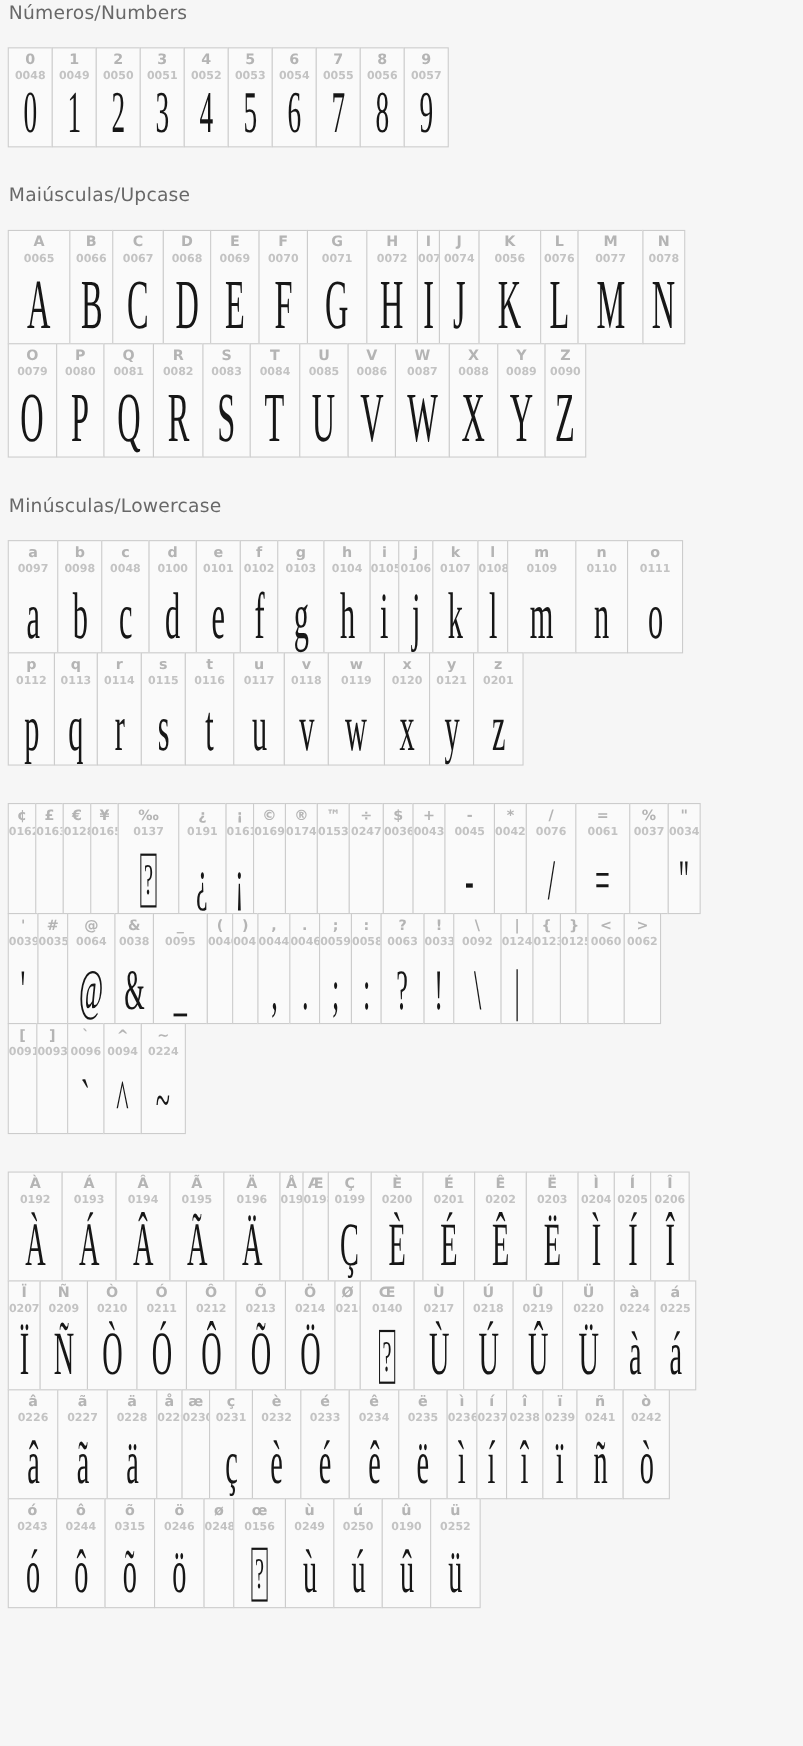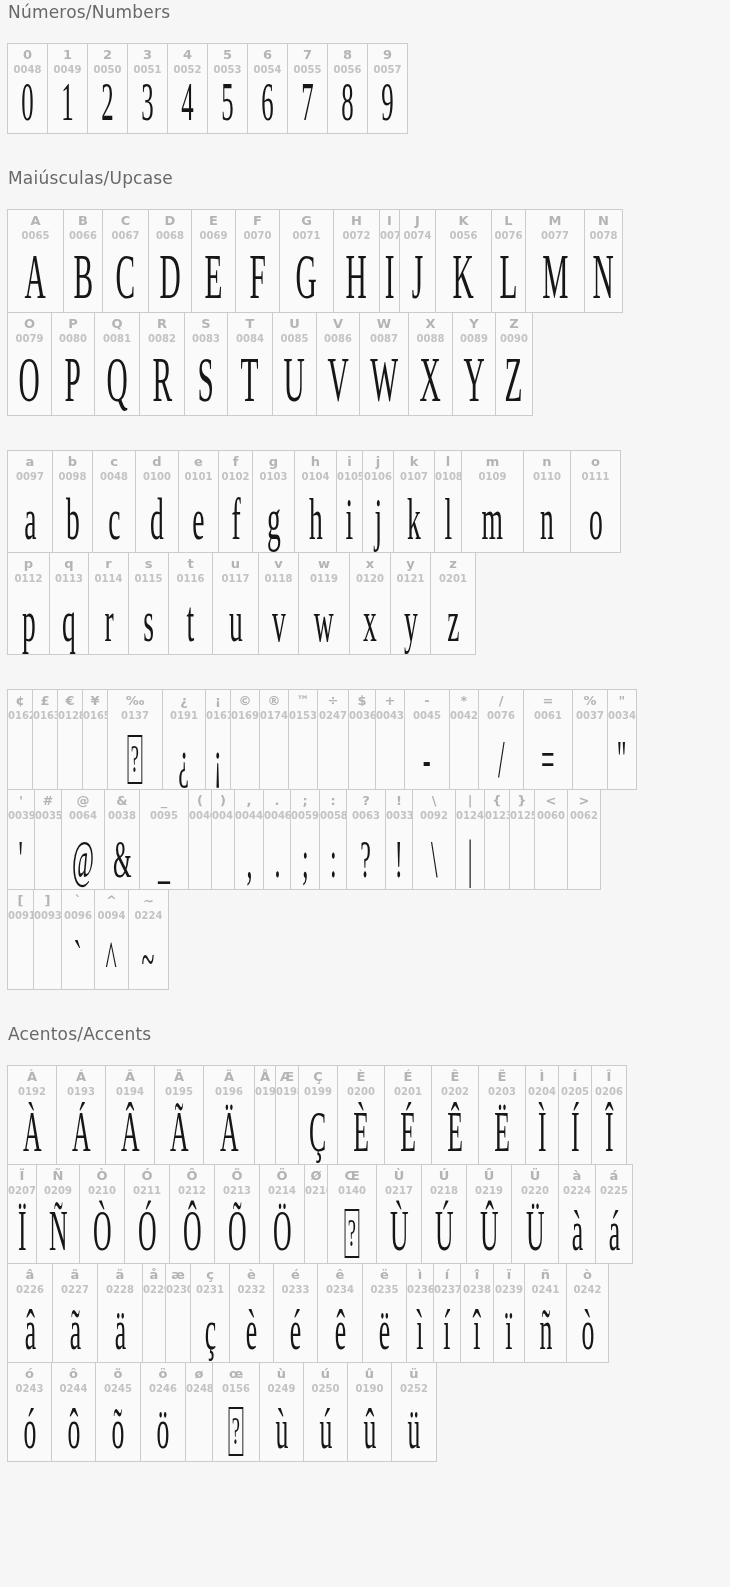--- a/index.html
+++ b/index.html
@@ -404,20 +404,21 @@
             </div>
             <div class="cell-glyph">
               <span class="glyph">Z</span>
             </div>
           </div>
         </div>
       </div>
   </section>
 
   <section class="section sec-lowercase">
+    <h2 class="section-title">Minúsculas/Lowercase</h2>
     <div class="rows">
         <div class="row">
           <div class="cell" style="width: 46px;">
             <div class="cell-head">
               <div class="char-label">a</div>
               <div class="code-label">0097</div>
             </div>
             <div class="cell-glyph">
               <span class="glyph">a</span>
             </div>
@@ -1045,21 +1046,20 @@
             </div>
             <div class="cell-glyph">
               <span class="glyph">~</span>
             </div>
           </div>
         </div>
       </div>
   </section>
 
   <section class="section sec-accents">
-    <h2 class="section-title">Acentos/Accents</h2>
     <div class="rows">
         <div class="row">
           <div class="cell" style="width: 50px;">
             <div class="cell-head">
               <div class="char-label">À</div>
               <div class="code-label">0192</div>
             </div>
             <div class="cell-glyph">
               <span class="glyph">À</span>
             </div>
@@ -1489,21 +1489,21 @@
               <div class="char-label">ô</div>
               <div class="code-label">0244</div>
             </div>
             <div class="cell-glyph">
               <span class="glyph">ô</span>
             </div>
           </div>
           <div class="cell" style="width: 46px;">
             <div class="cell-head">
               <div class="char-label">õ</div>
-              <div class="code-label">0245</div>
+              <div class="code-label">0315</div>
             </div>
             <div class="cell-glyph">
               <span class="glyph">õ</span>
             </div>
           </div>
           <div class="cell" style="width: 46px;">
             <div class="cell-head">
               <div class="char-label">ö</div>
               <div class="code-label">0246</div>
             </div>

